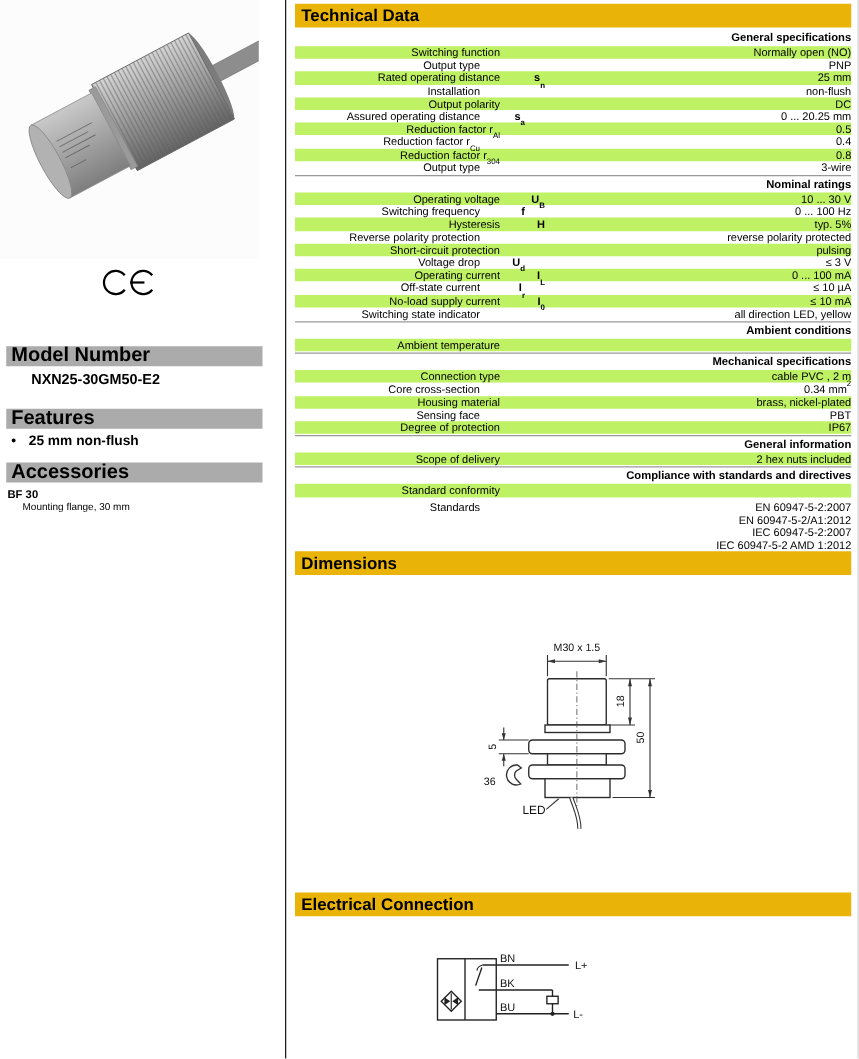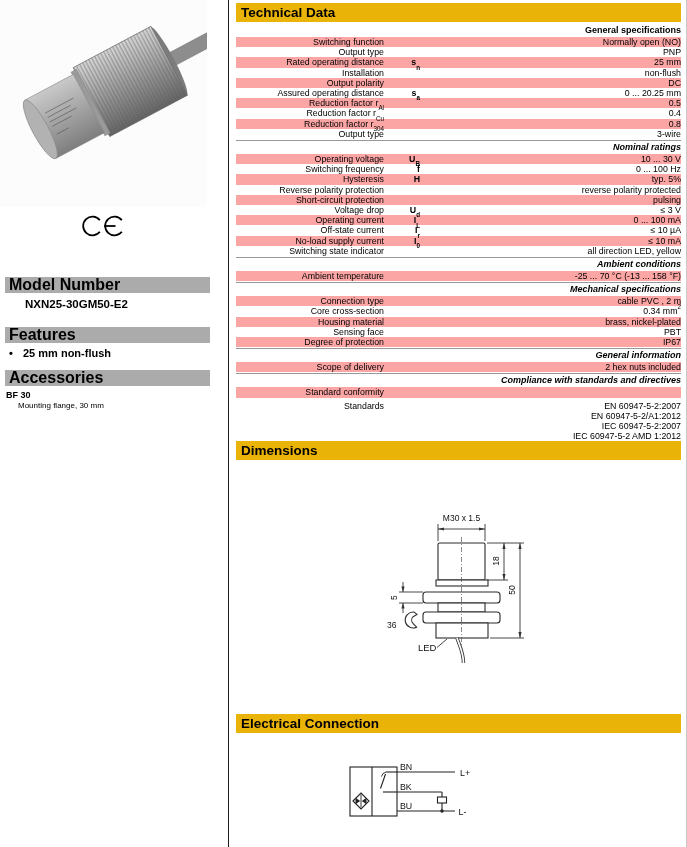--- a/index.html
+++ b/index.html
@@ -21,23 +21,23 @@
   .acc-desc{position:absolute;left:6px;top:401px;font-size:8px;margin-left:12px;}
 
   
   .rbar{position:absolute;left:236px;width:445px;height:19px;background:#eab308;
         font-weight:bold;font-size:13.5px;line-height:19px;padding-left:5px;box-sizing:border-box;}
   #bar-tech{top:3px}#bar-dims{top:441px}#bar-elec{top:714px}
 
   
   #tech-table{position:absolute;left:236px;top:24px;width:445px;border-bottom:1px solid #999;padding-bottom:2px;text-align:right;}
   .td-sec-title{font-weight:bold;font-size:9px;line-height:11px;padding:1px 0 1px 0;}
-  .td-sec-title.bt{border-top:1px solid #999;margin-top:1px;font-style:italic;}
+  .td-sec-title.bt{border-top:1px solid #999;margin-top:1px;}
   .td-row{display:flex;min-height:10.2px;line-height:10.2px;font-size:8.8px;}
-  .td-row.band{background:#fca5a5;}
+  .td-row.band{background:#bef264;padding-left:16px;}
   .td-row.gap{margin-top:3px;}
   .td-label{width:148px;padding-left:10px;box-sizing:border-box;}
   .td-label.ind{padding-left:17px;}
   .td-symbol{width:36px;font-weight:bold;}
   .td-value{flex:1;}
   .td-value div{line-height:10.2px;}
   sub{font-size:6.3px;position:relative;top:1.5px;line-height:0;}
   sup{font-size:6.3px;position:relative;top:-2px;line-height:0;}
 
   .dim-svg{position:absolute;left:236px;top:461px;}
@@ -214,21 +214,20 @@
           <div class="td-label">Switching state indicator</div>
           <div class="td-symbol"></div>
           <div class="td-value">all direction LED, yellow</div>
         </div>
       </div>
       <div class="td-section">
         <div class="td-sec-title bt">Ambient conditions</div>
         <div class="td-row band">
           <div class="td-label">Ambient temperature</div>
           <div class="td-symbol"></div>
-          <div class="td-value">-25 ... 70 °C (-13 ... 158 °F)</div>
         </div>
       </div>
       <div class="td-section">
         <div class="td-sec-title bt">Mechanical specifications</div>
         <div class="td-row band">
           <div class="td-label">Connection type</div>
           <div class="td-symbol"></div>
           <div class="td-value">cable PVC , 2 m</div>
         </div>
         <div class="td-row">

